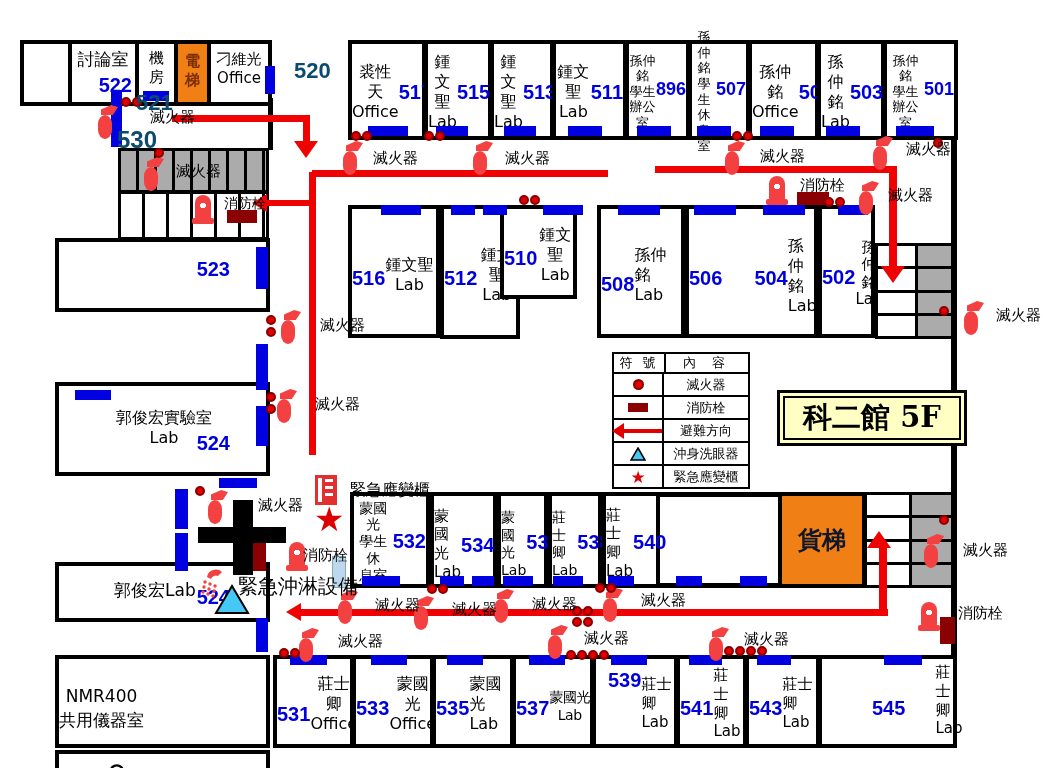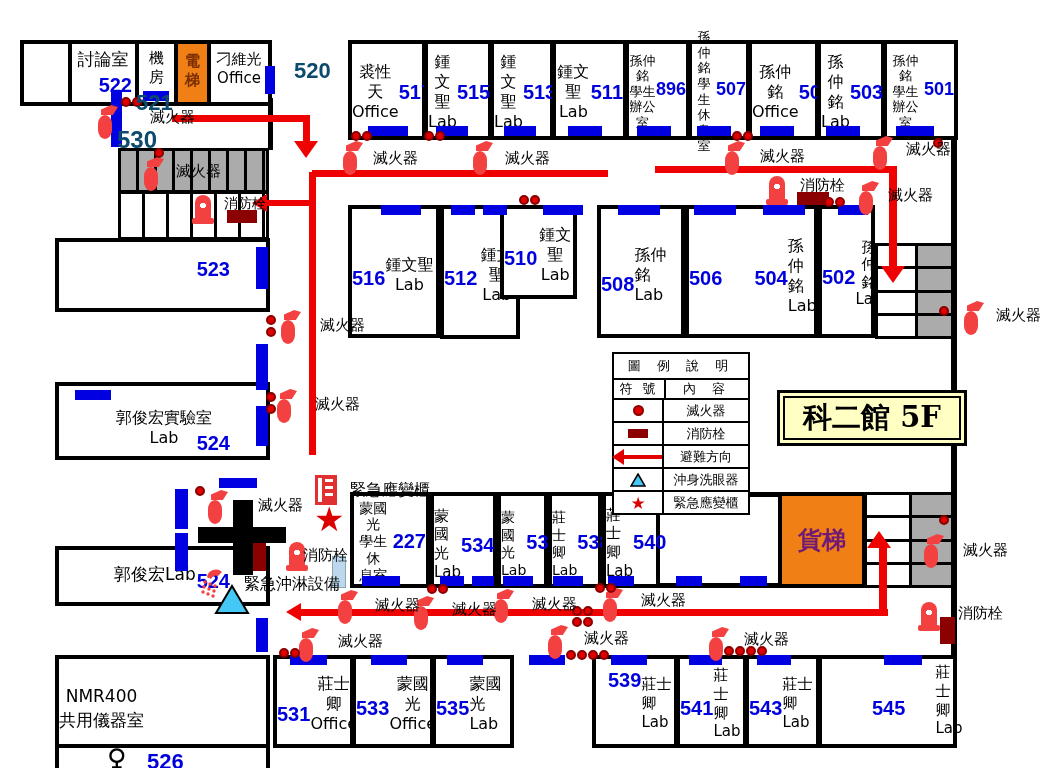--- a/index.html
+++ b/index.html
@@ -223,21 +223,21 @@
       <i class="g"></i>
       <i></i>
       <i class="g"></i>
       <i></i>
       <i class="g"></i>
   </div>
 
   <div class="room rel" style="left:55px;top:238px;width:215px;height:74px;border-width:4px">
     <div class="rnum" style="position:absolute;right:36px;top:16px">523</div>
   </div>
-  <div class="room rel" style="left:55px;top:308px;width:215px;height:78px;border-width:4px">
+  <div class="room rel" style="left:55px;top:308px;width:215px;height:94px;border-width:4px">
     <div class="rname" style="position:absolute;left:30px;top:22px;width:150px;font-size:16px">郭俊宏實驗室
 Lab</div>
     <div class="rnum" style="position:absolute;right:36px;top:46px">524</div>
   </div>
   <div class="room rel" style="left:55px;top:394px;width:215px;height:60px;border-width:4px">
     <div class="rname" style="position:absolute;left:55px;top:14px;font-size:17px">郭俊宏Lab</div>
     <div class="rnum" style="position:absolute;right:36px;top:20px">524</div>
   </div>
   <div class="room rel" style="left:55px;top:450px;width:215px;height:38px;border-width:4px">
     <div class="rname" style="position:absolute;left:98px;top:5px;font-size:17px">機房</div>
@@ -280,36 +280,36 @@
           <circle cx="15" cy="20" r="1.7"></circle>
         <circle cx="4" cy="21" r="1.7"></circle>
           <circle cx="9" cy="23" r="1.7"></circle>
           <circle cx="14" cy="25" r="1.7"></circle>
         <circle cx="3" cy="26" r="1.7"></circle>
           <circle cx="8" cy="28" r="1.7"></circle>
           <circle cx="13" cy="30" r="1.7"></circle>
       </g>
     </svg>
   </div>
-  <div class="lbl" style="left:244px;top:575px;font-size:16px">緊急沖淋設備</div>
+  <div class="lbl" style="left:238px;top:575px;font-size:20px">緊急沖淋設備</div>
   <div style="position:absolute;left:214px;top:584px;z-index:6">
     <svg width="36" height="31">
         <polygon points="18,2 34,29 2,29" fill="#45c8f5" stroke="#000" stroke-width="2"></polygon>
       </svg>
   </div>
 
   <div class="cab" style="left:315px;top:475px"></div>
   <div class="lbl" style="left:350px;top:481px;font-size:16px">緊急應變櫃</div>
   <div class="star" style="left:314px;top:502px">★</div>
 
   <div class="room" style="left:350px;top:492px;width:80px;height:96px;border-width:4px">
     <div class="rname" style="margin-top:3px;font-size:14px;line-height:1.2">蒙國光
 學生休
 息室</div>
-    <div class="rnum" style="margin-top:1px">227</div>
+    <div class="rnum" style="margin-top:1px">532</div>
   </div>
   <div class="room" style="left:430px;top:492px;width:67px;height:96px;border-width:4px">
     <div class="rname" style="margin-top:8px;font-size:15px;text-align:left">蒙國光
 Lab</div>
     <div class="rnum" style="margin-top:9px">534</div>
   </div>
   <div class="room" style="left:497px;top:492px;width:51px;height:96px;border-width:4px">
     <div class="rname" style="margin-top:8px;font-size:14px;text-align:left">蒙國光
 Lab</div>
     <div class="rnum" style="margin-top:3px">536</div>
@@ -321,21 +321,21 @@
   </div>
   <div class="room" style="left:602px;top:492px;width:58px;height:96px;border-width:4px">
     <div class="rname" style="margin-top:6px;font-size:15px;text-align:left">莊士卿
 Lab</div>
     <div class="rnum" style="margin-top:3px">540</div>
   </div>
 
   <div class="wall" style="left:657px;top:492px;width:124px;height:5px"></div>
   <div class="wall" style="left:657px;top:583px;width:124px;height:5px"></div>
   <div class="room orange" style="left:778px;top:492px;width:88px;height:96px;border-width:4px;justify-content:center">
-    <div class="rname" style="font:bold 24px 'DejaVu Serif',serif;color:#701a75">貨梯</div>
+    <div class="rname" style="font:bold 24px 'DejaVu Serif',serif;color:#0f172a">貨梯</div>
   </div>
   <div class="stair" style="left:864px;top:492px;width:93px;height:96px;grid-template-rows:1fr 1fr 1fr 1fr">
     <i></i>
       <i class="g"></i>
       <i></i>
       <i class="g"></i>
       <i></i>
       <i class="g"></i>
       <i></i>
       <i class="g"></i>
@@ -358,20 +358,24 @@
   <div class="room" style="left:352px;top:655px;width:82px;height:93px;border-width:4px">
     <div class="rnum" style="margin-top:12px">533</div>
     <div class="rname" style="margin-top:4px;font-size:16px">蒙國光
 Office</div>
   </div>
   <div class="room" style="left:432px;top:655px;width:82px;height:93px;border-width:4px">
     <div class="rnum" style="margin-top:12px">535</div>
     <div class="rname" style="margin-top:4px;font-size:16px;text-align:left">蒙國光
 Lab</div>
   </div>
+  <div class="room" style="left:512px;top:655px;width:82px;height:93px;border-width:4px">
+    <div class="rnum" style="margin-top:12px">537</div>
+    <div class="rname" style="margin-top:10px;font-size:14px;letter-spacing:-0.5px">蒙國光Lab</div>
+  </div>
   <div class="room" style="left:592px;top:655px;width:86px;height:93px;border-width:4px">
     <div class="rnum" style="margin-top:10px;align-self:flex-start;margin-left:12px">539</div>
     <div class="rname" style="margin-top:4px;font-size:15px;text-align:left">莊士卿
 Lab</div>
   </div>
   <div class="room" style="left:676px;top:655px;width:71px;height:93px;border-width:4px">
     <div class="rnum" style="margin-top:12px">541</div>
     <div class="rname" style="margin-top:4px;font-size:15px;text-align:left">莊士卿
 Lab</div>
   </div>
@@ -389,21 +393,20 @@
   <div class="door" style="left:290px;top:655px;width:37px;height:10px"></div>
   <div class="door" style="left:371px;top:655px;width:36px;height:10px"></div>
   <div class="door" style="left:447px;top:655px;width:36px;height:10px"></div>
   <div class="door" style="left:529px;top:655px;width:36px;height:10px"></div>
   <div class="door" style="left:611px;top:655px;width:36px;height:10px"></div>
   <div class="door" style="left:689px;top:655px;width:33px;height:10px"></div>
   <div class="door" style="left:757px;top:655px;width:34px;height:10px"></div>
   <div class="door" style="left:884px;top:655px;width:38px;height:10px"></div>
 
   <div class="legend">
-    <div class="lg-title">圖 例 說 明</div>
     <div class="lg-head">
       <span>符 號</span>
       <span>內 容</span>
     </div>
     <div class="lg-row">
       <span class="lg-sym">
           <i class="leg-dot"></i>
         </span>
       <span class="lg-lab">滅火器</span>
     </div>

